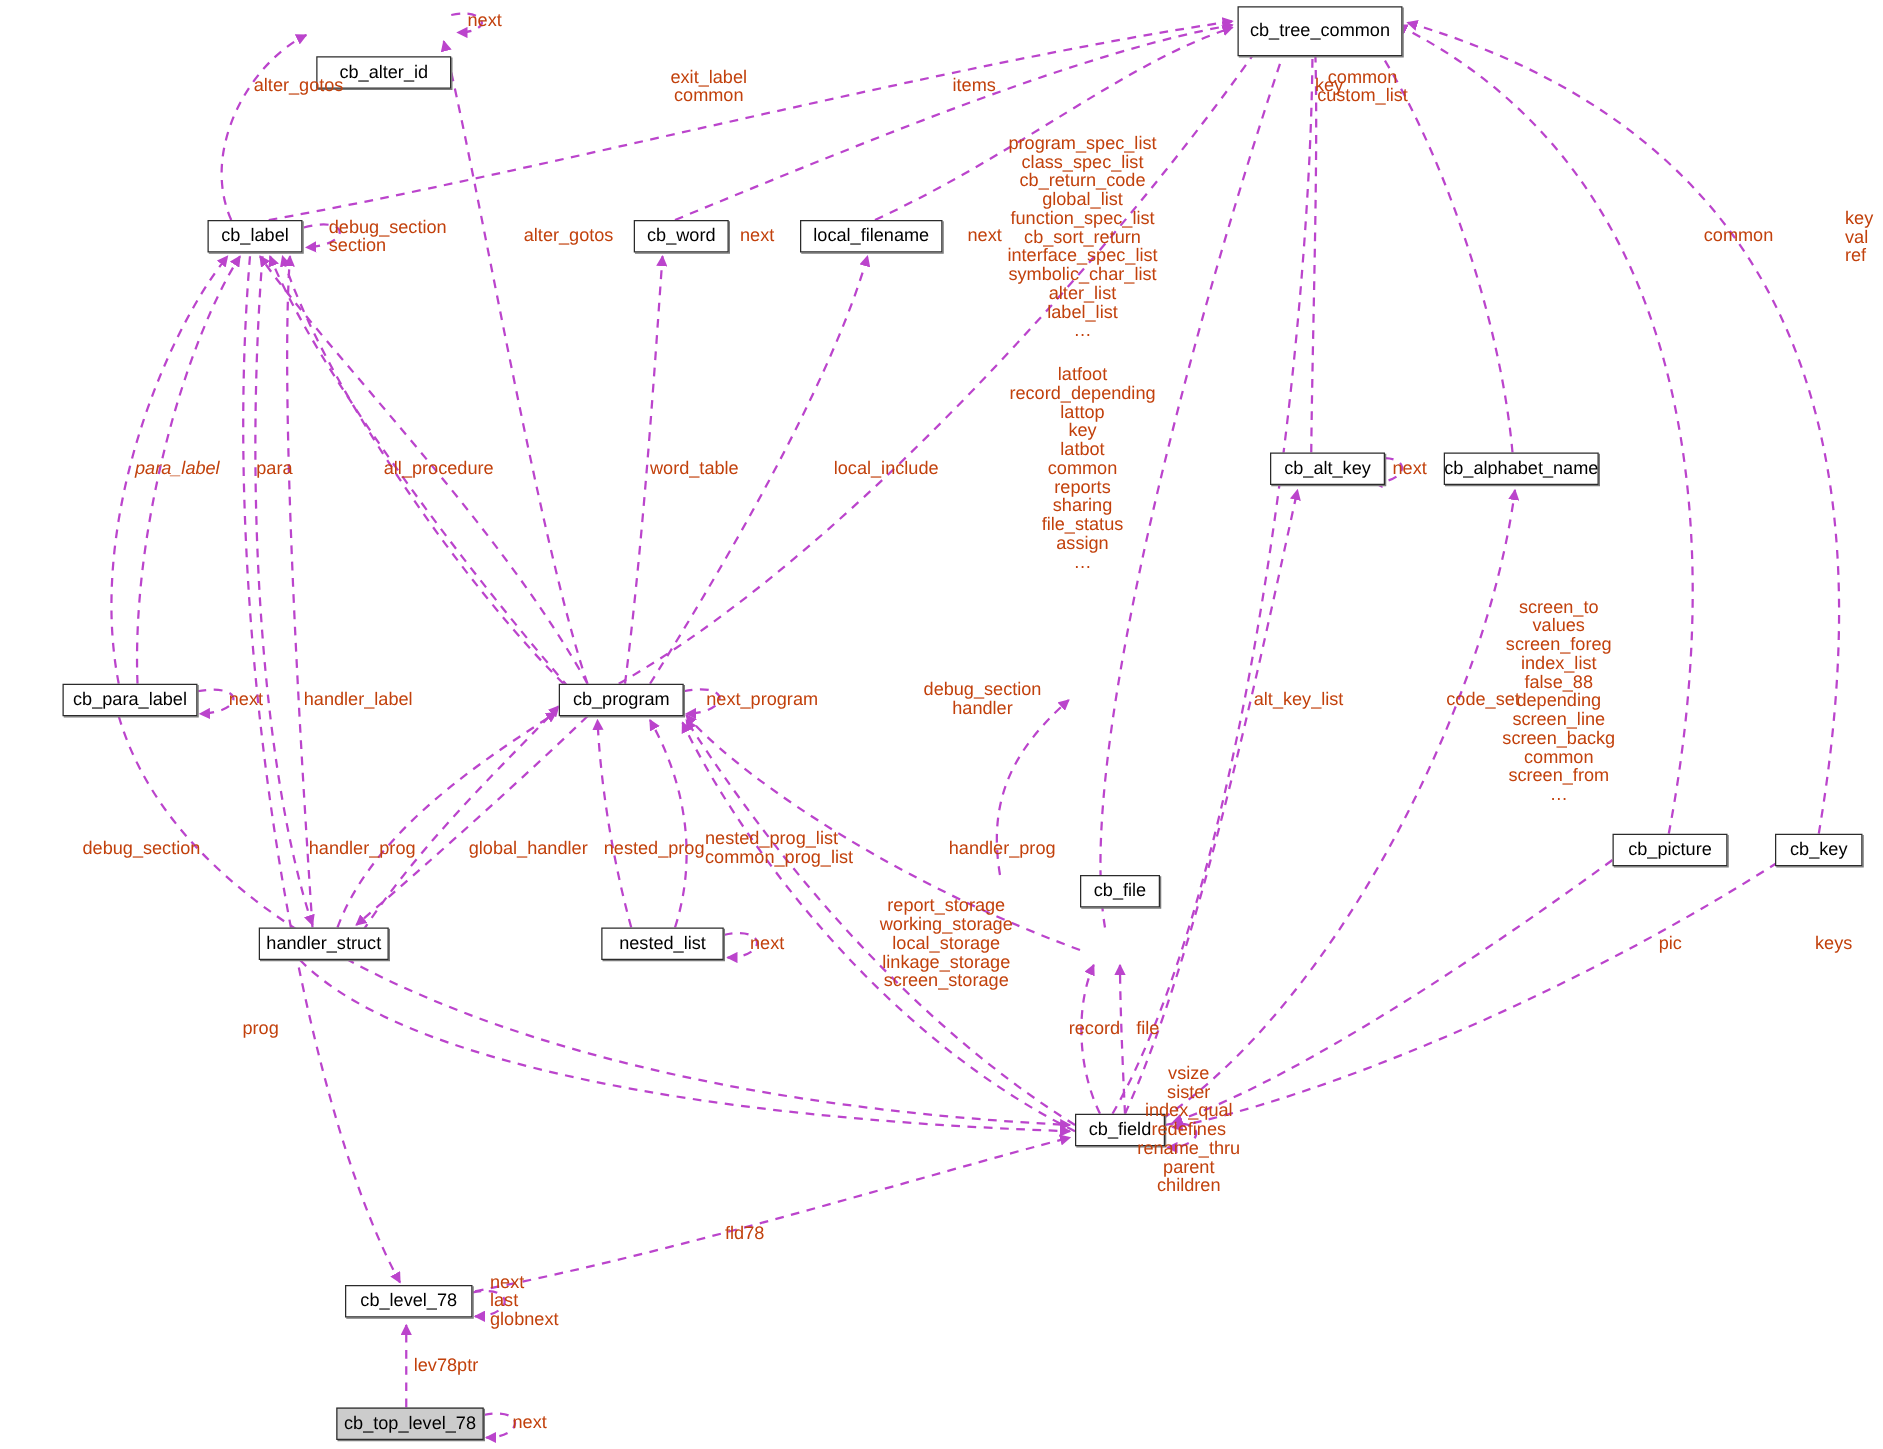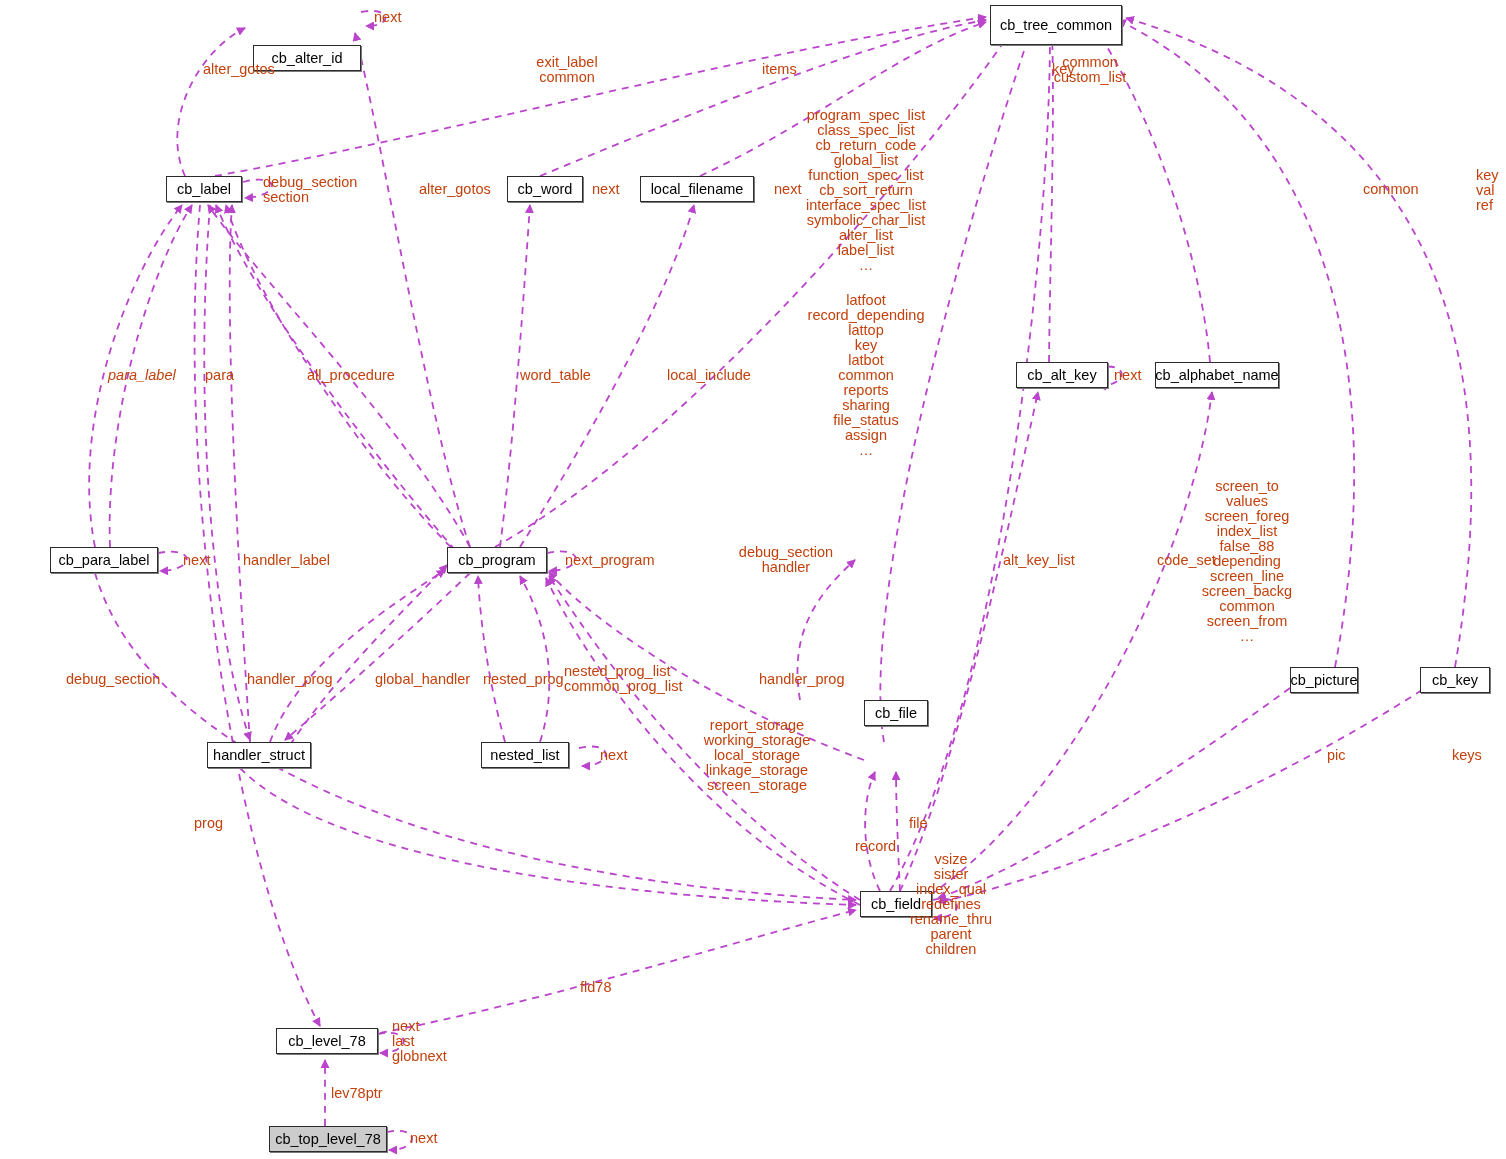--- a/index.html
+++ b/index.html
@@ -127,24 +127,24 @@
   <div id="nodes-layer">
       <div class="node" style="left: 253px; top: 5px; width: 108px; height: 26px; margin-top: 40px;">cb_alter_id</div>
       <div class="node" style="left: 990px; top: 5px; width: 132px; height: 40px;">cb_tree_common</div>
       <div class="node" style="left: 166px; top: 176px; width: 76px; height: 26px;">cb_label</div>
       <div class="node" style="left: 495px; top: 176px; width: 76px; height: 26px; margin-left: 12px;">cb_word</div>
       <div class="node" style="left: 640px; top: 176px; width: 114px; height: 26px;">local_filename</div>
       <div class="node" style="left: 1003px; top: 362px; width: 92px; height: 26px; margin-left: 13px;">cb_alt_key</div>
       <div class="node" style="left: 1155px; top: 362px; width: 124px; height: 26px;">cb_alphabet_name</div>
       <div class="node" style="left: 50px; top: 547px; width: 108px; height: 26px;">cb_para_label</div>
       <div class="node" style="left: 447px; top: 547px; width: 100px; height: 26px;">cb_program</div>
-      <div class="node" style="left: 1290px; top: 667px; width: 68px; height: 26px;">cb_picture</div>
+      <div class="node" style="left: 1290px; top: 667px; width: 92px; height: 26px;">cb_picture</div>
       <div class="node" style="left: 1420px; top: 667px; width: 70px; height: 26px;">cb_key</div>
       <div class="node" style="left: 207px; top: 742px; width: 104px; height: 26px;">handler_struct</div>
-      <div class="node" style="left: 481px; top: 742px; width: 88px; height: 26px;">nested_list</div>
+      <div class="node" style="left: 481px; top: 742px; width: 98px; height: 26px;">nested_list</div>
       <div class="node" style="left: 864px; top: 700px; width: 64px; height: 26px;">cb_file</div>
       <div class="node" style="left: 860px; top: 891px; width: 72px; height: 26px;">cb_field</div>
       <div class="node" style="left: 276px; top: 1028px; width: 102px; height: 26px;">cb_level_78</div>
       <div class="node highlight" style="left: 269px; top: 1126px; width: 118px; height: 26px;">cb_top_level_78</div>
     </div>
   <div id="labels-layer">
       <div class="elabel left" style="left: 374px; top: 10px;">next</div>
       <div class="elabel left" style="left: 203px; top: 62px;">alter_gotos</div>
       <div class="elabel center" style="left: 567px; top: 55px; transform: translateX(-50%);">exit_label
 common</div>
@@ -216,21 +216,21 @@
       <div class="elabel left" style="left: 759px; top: 672px;">handler_prog</div>
       <div class="elabel center" style="left: 757px; top: 718px; transform: translateX(-50%);">report_storage
 working_storage
 local_storage
 linkage_storage
 screen_storage</div>
       <div class="elabel left" style="left: 600px; top: 748px;">next</div>
       <div class="elabel left" style="left: 1327px; top: 748px;">pic</div>
       <div class="elabel left" style="left: 1452px; top: 748px;">keys</div>
       <div class="elabel left" style="left: 194px; top: 816px;">prog</div>
-      <div class="elabel left" style="left: 855px; top: 816px; margin-top: 23px;">record</div>
+      <div class="elabel left" style="left: 855px; top: 816px;">record</div>
       <div class="elabel left" style="left: 909px; top: 816px;">file</div>
       <div class="elabel center" style="left: 951px; top: 852px; transform: translateX(-50%);">vsize
 sister
 index_qual
 redefines
 rename_thru
 parent
 children</div>
       <div class="elabel left" style="left: 580px; top: 980px;">fld78</div>
       <div class="elabel left" style="left: 392px; top: 1019px;">next

